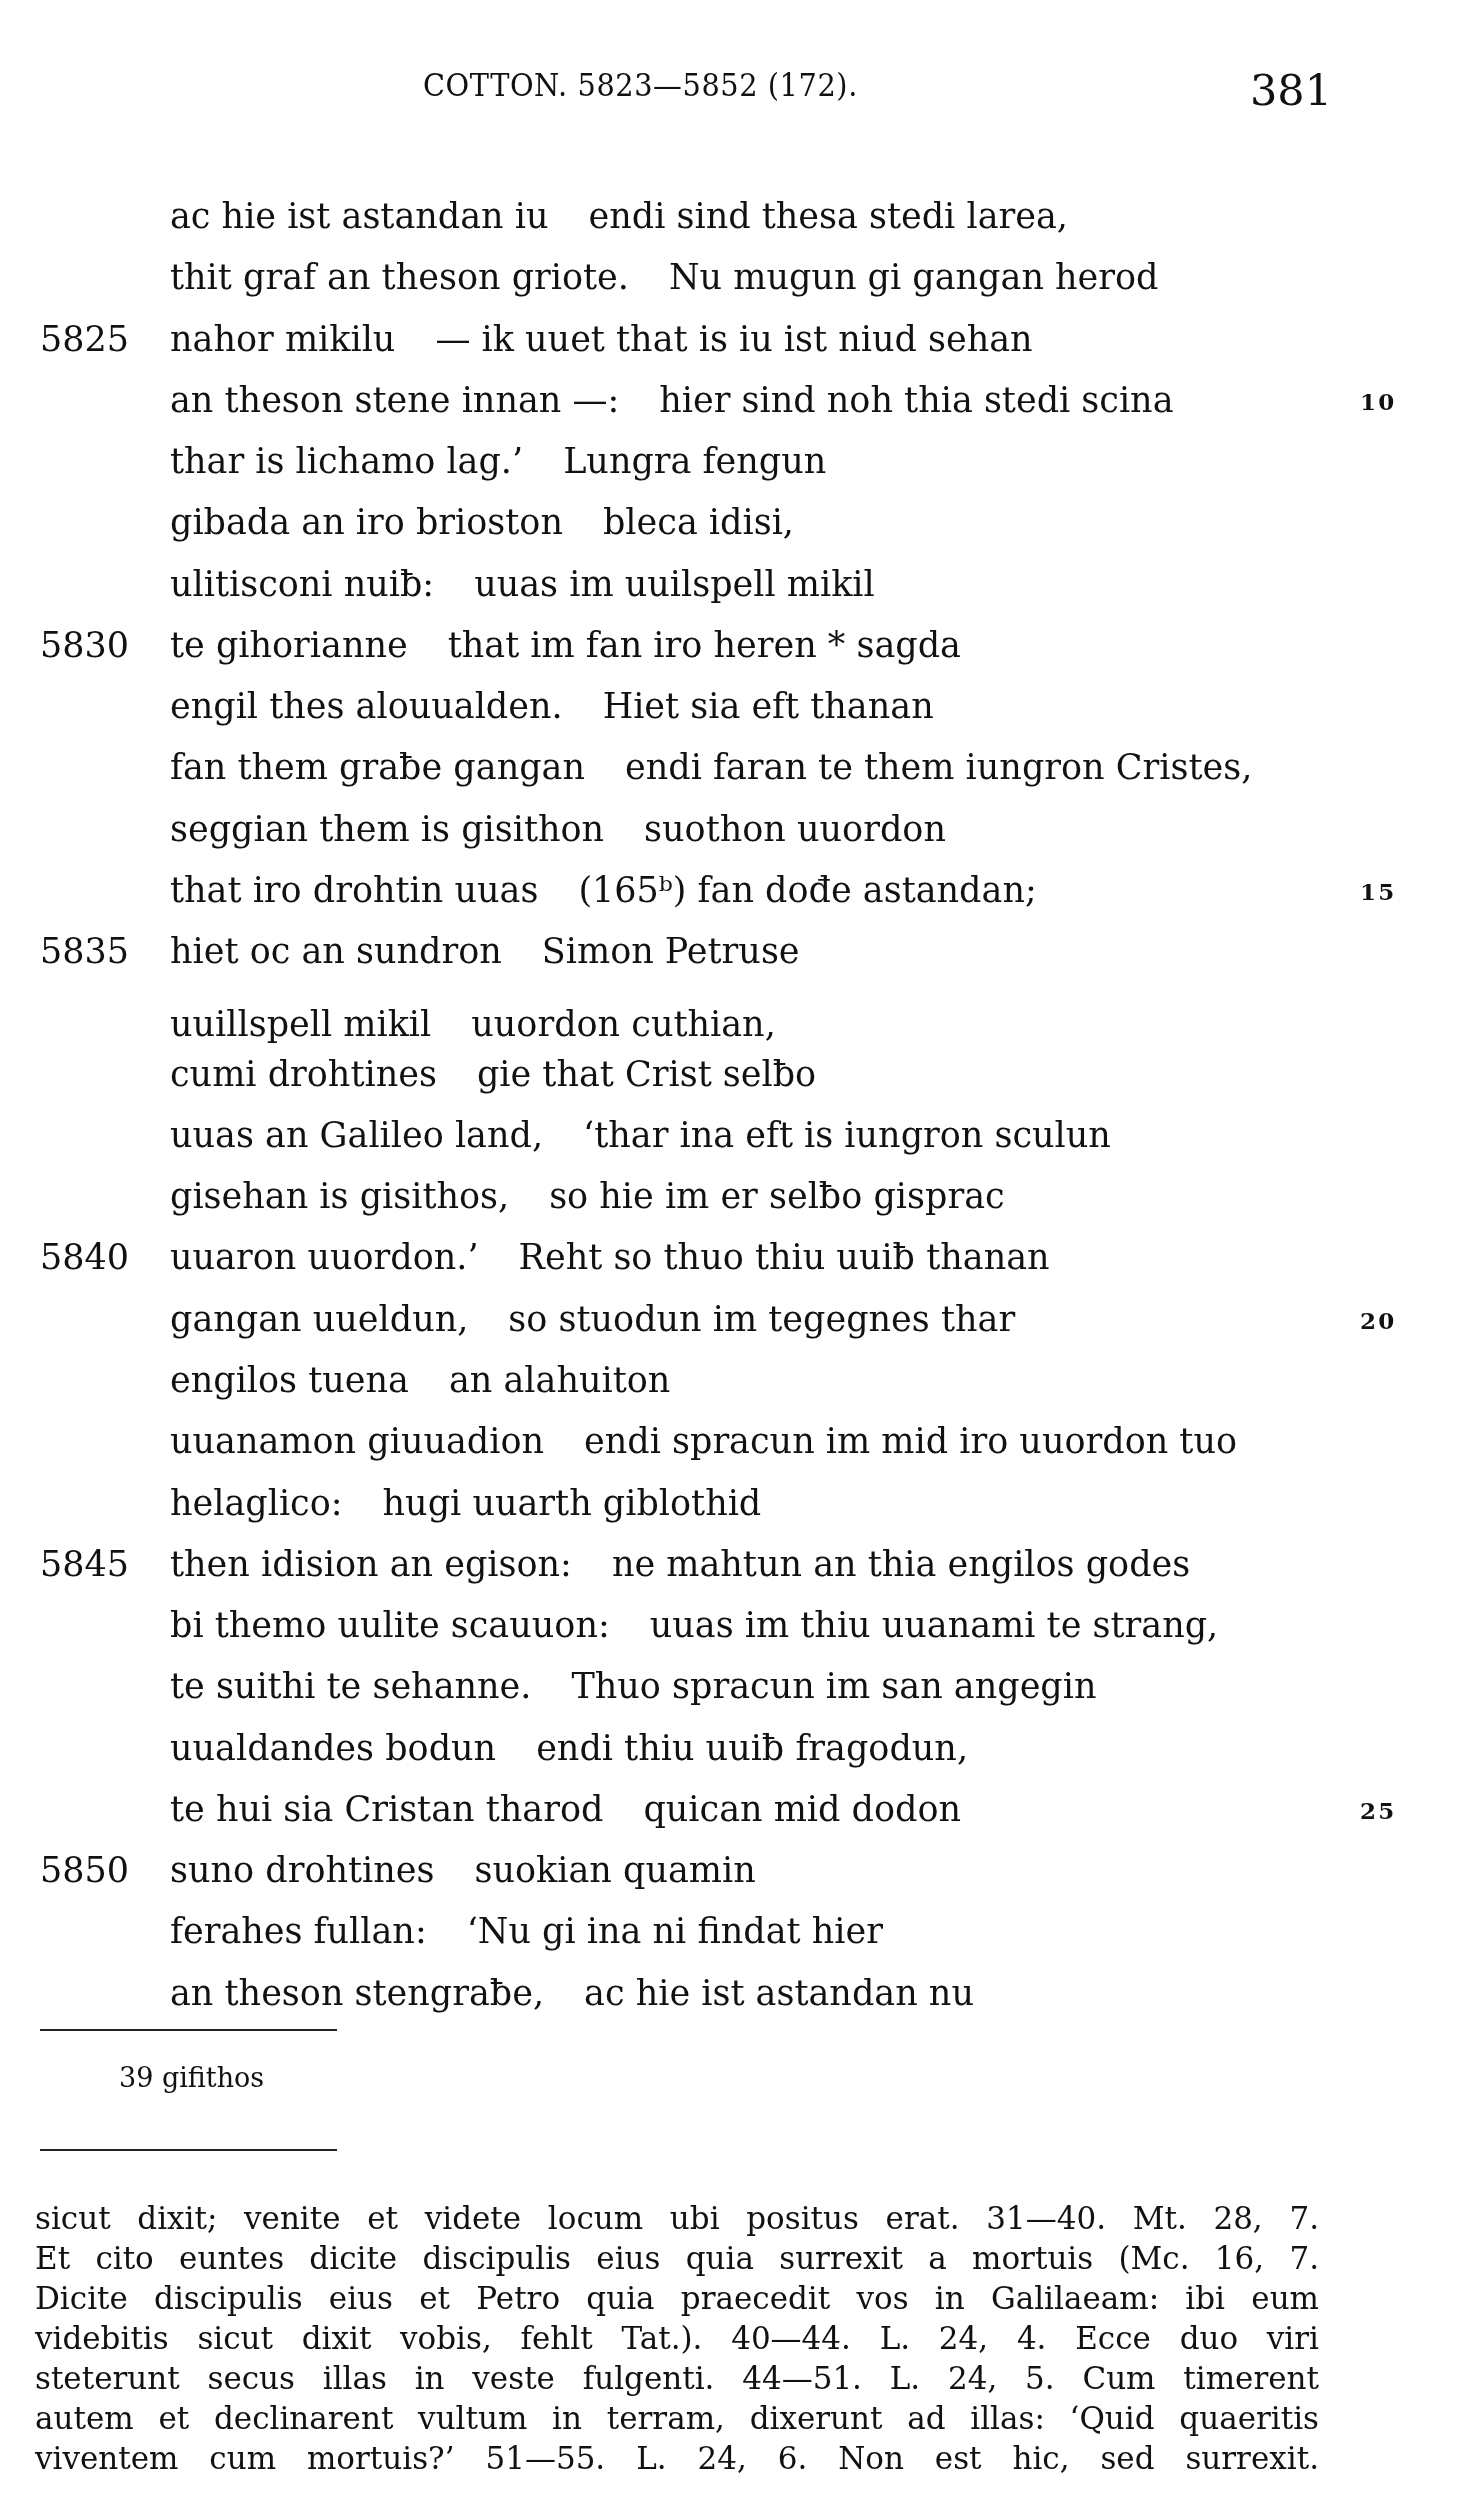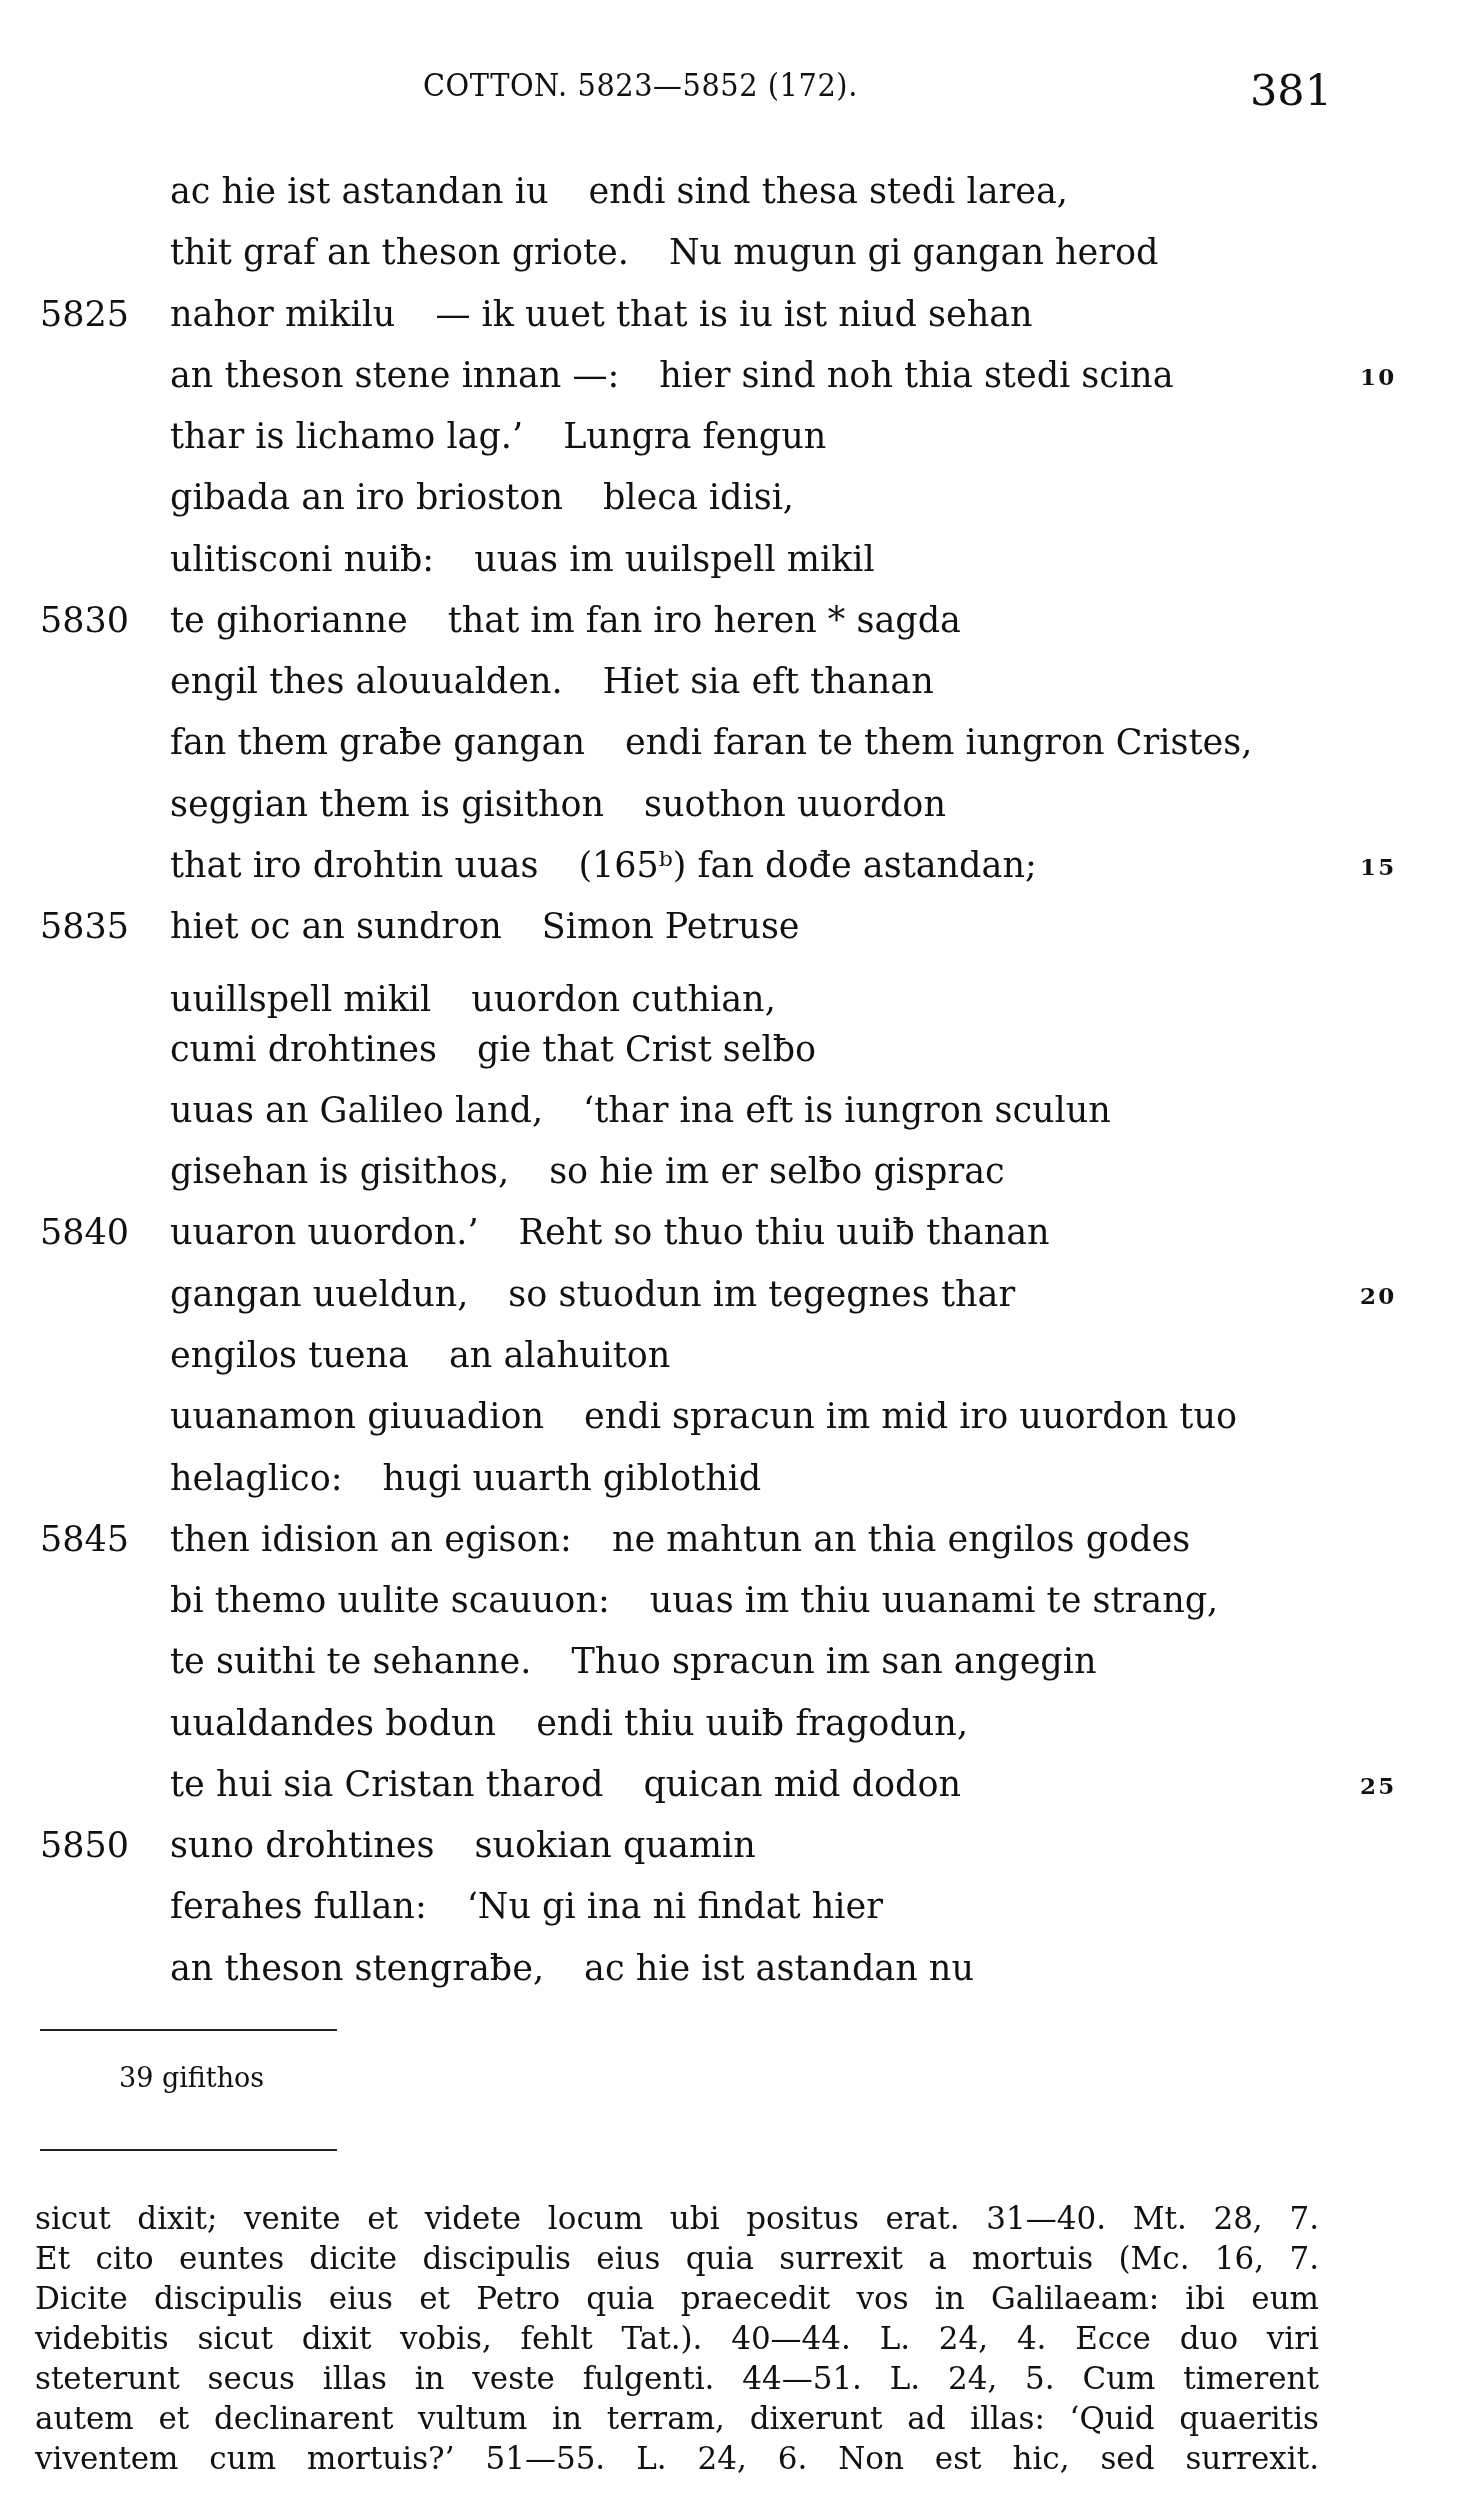--- a/index.html
+++ b/index.html
@@ -2,21 +2,21 @@
 <html style="font-size:9px"><head>
 <meta charset="utf-8">
 <style>
   html, body { margin:0; padding:0; background:#ffffff; }
   body { width:1462px; height:2512px; position:relative; overflow:hidden;
          font-family:"DejaVu Serif","Liberation Serif",serif; color:#111; }
   .header { position:absolute; top:67px; left:0; width:1462px; height:51px; }
   .running-title { position:absolute; left:423px; top:0; font-size:31px; letter-spacing:0.6px; transform:scaleX(0.93); transform-origin:left; white-space:nowrap; }
   .page-number { position:absolute; left:1250px; top:-2.3px; font-size:43px; }
   .verses { position:absolute; top:171px; left:0; width:1462px; }
-  .verse { position:absolute; left:0; width:1309px; height:62px; }
+  .verse { position:absolute; left:0; width:1309px; height:62px;margin-top:25px; }
   .lnum { position:absolute; left:40px; top:0; font-size:35px; width:114px; }
   .vtext { position:absolute; left:170px; top:0; font-size:35px; white-space:pre; }
   .vtext .half { display:inline-block; }
   .vtext .gap { display:inline-block; width:40px; }
   .rnum { position:absolute; left:1360px; top:8px; font-size:23px; font-weight:bold; letter-spacing:2.3px; }
   .rule { position:absolute; left:40px; width:297px; height:1.7px; background:#222; }
   .footnote { position:absolute; left:119px; top:2062px; font-size:27px; }
   .apparatus { position:absolute; left:35px; top:2198px; width:1284px; font-size:31px; line-height:40px; text-align:justify; }
   .apparatus .line { display:block; text-align:justify; text-align-last:justify; white-space:nowrap; }
   .apparatus .line.last { text-align-last:justify; }

